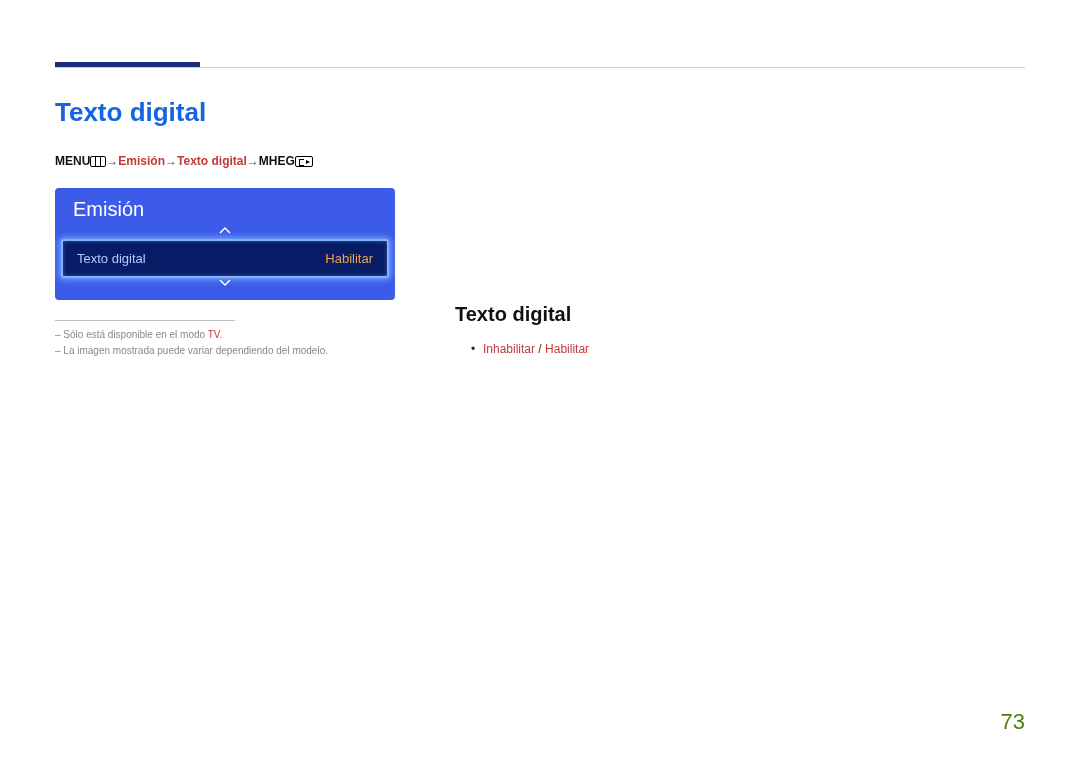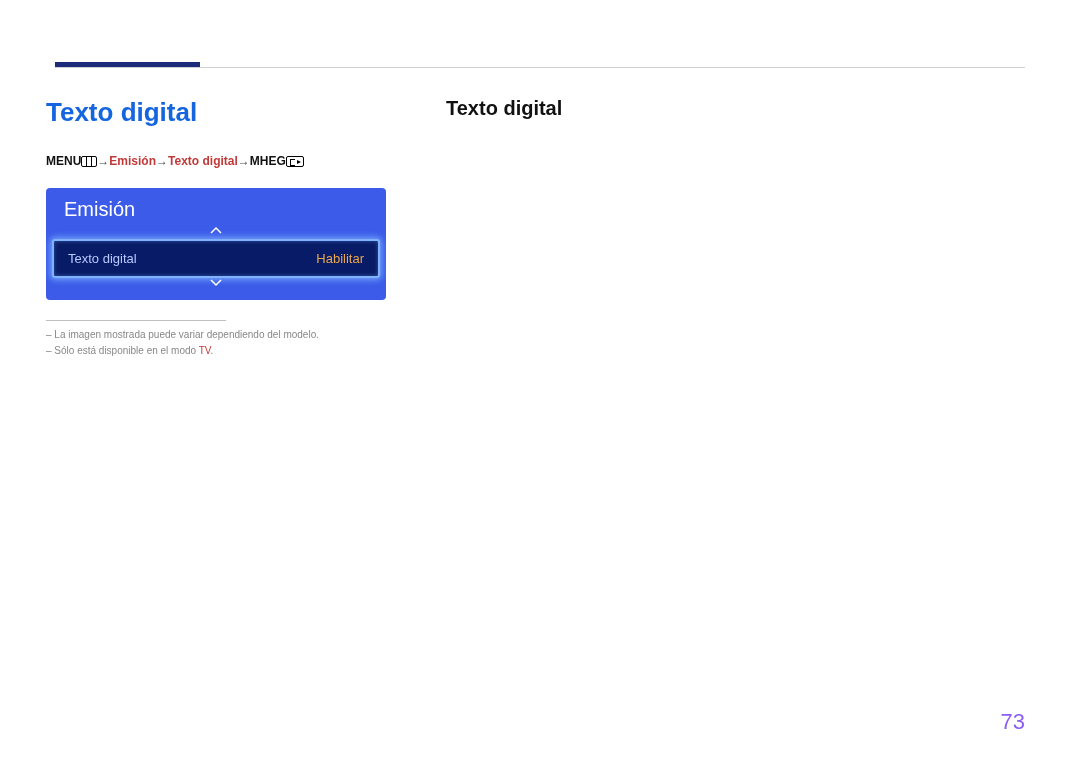--- a/index.html
+++ b/index.html
@@ -22,24 +22,25 @@
     position: absolute;
     top: 67px;
     left: 55px;
     right: 55px;
     height: 1px;
     background: #d0d0d0;
   }
   .page {
     position: absolute;
     top: 97px;
-    left: 46px;
+    left: 55px;
     right: 55px;
     display: flex;
     gap: 60px;
+    align-items: flex-end;
   }
   .col-left {
     width: 340px;
     flex-shrink: 0;
   }
   .col-right {
     flex: 1;
   }
   .section-title {
     font-size: 26px;
@@ -188,21 +189,21 @@
     color: #333;
   }
   .red { color: #c03a3a; font-weight: 500; }
   .sep { color: #333; }
 
   .page-num {
     position: absolute;
     bottom: 28px;
     right: 55px;
     font-size: 22px;
-    color: #8b5cf6;
+    color: #4d7c0f;
   }
 </style>
 </head>
 <body>
 
 <div class="top-bar"></div>
 <div class="top-rule"></div>
 
 <div class="page">
 
@@ -235,28 +236,31 @@
       <div class="osd-arrow-row">
         <svg width="12" height="8" viewBox="0 0 12 8">
             <path d="M1 1 L6 6 L11 1" stroke="#fff" stroke-width="1.5" fill="none"></path>
           </svg>
       </div>
       <div class="pad-bottom"></div>
     </div>
 
     <div class="footnote-rule"></div>
     <div class="footnote">
+      <span>– </span><span>Sólo está disponible en el modo </span><span class="tv">TV</span><span>.</span>
+    </div>
+    <div class="footnote">
       <span>– </span><span>La imagen mostrada puede variar dependiendo del modelo.</span>
-    </div>
-    <div class="footnote">
-      <span>– </span><span>Sólo está disponible en el modo </span><span class="tv">TV</span><span>.</span>
     </div>
   </div>
 
   <div class="col-right">
     <h2 class="right-title">Texto digital</h2>
     <div class="right-body">
+      <div class="bullet-line">
+        <span class="red">Inhabilitar</span><span class="sep"> / </span><span class="red">Habilitar</span>
+      </div>
     </div>
   </div>
 
 </div>
 
 <div class="page-num">73</div>
 
 </body></html>

